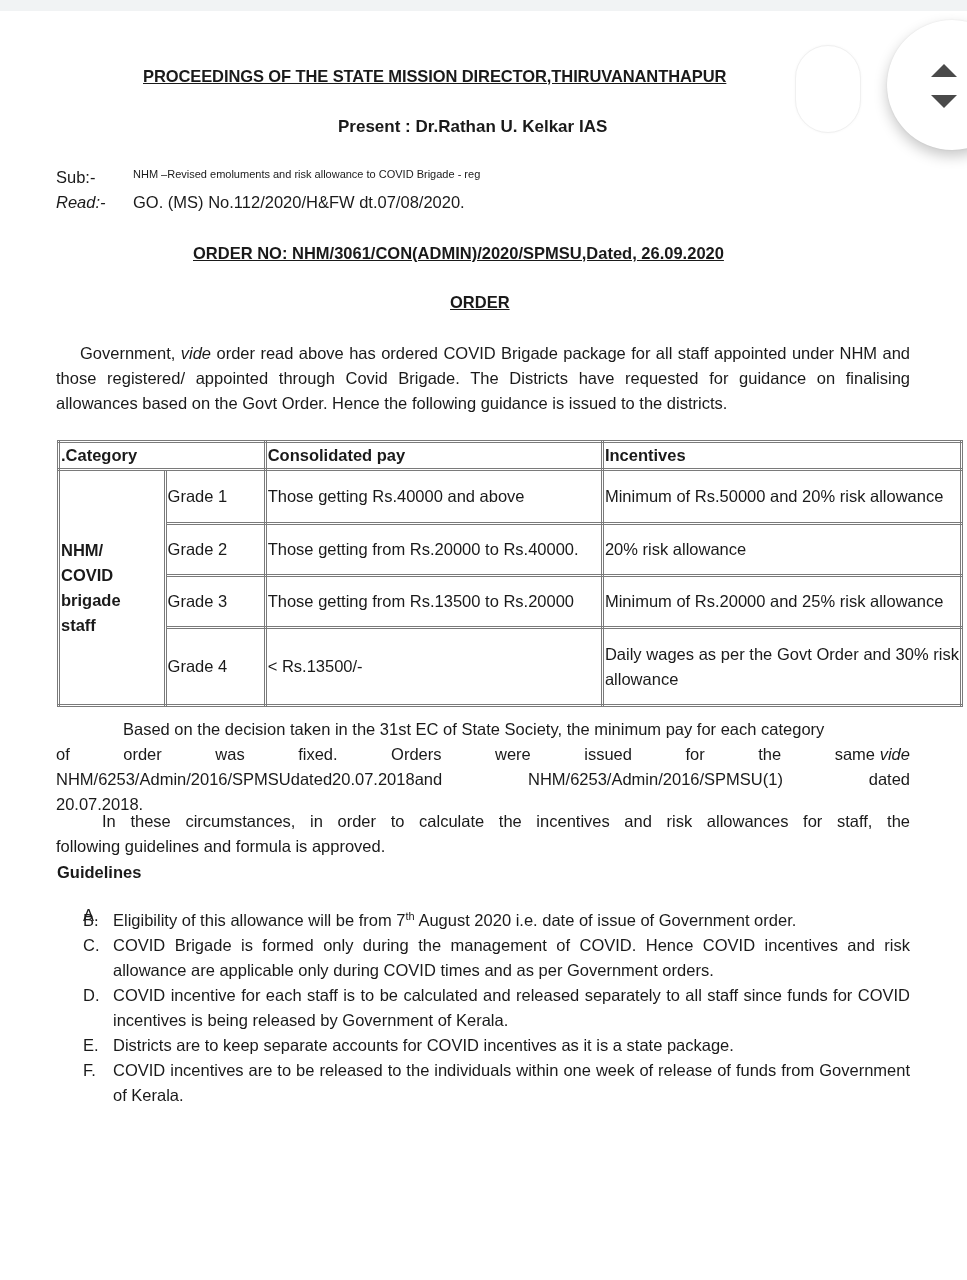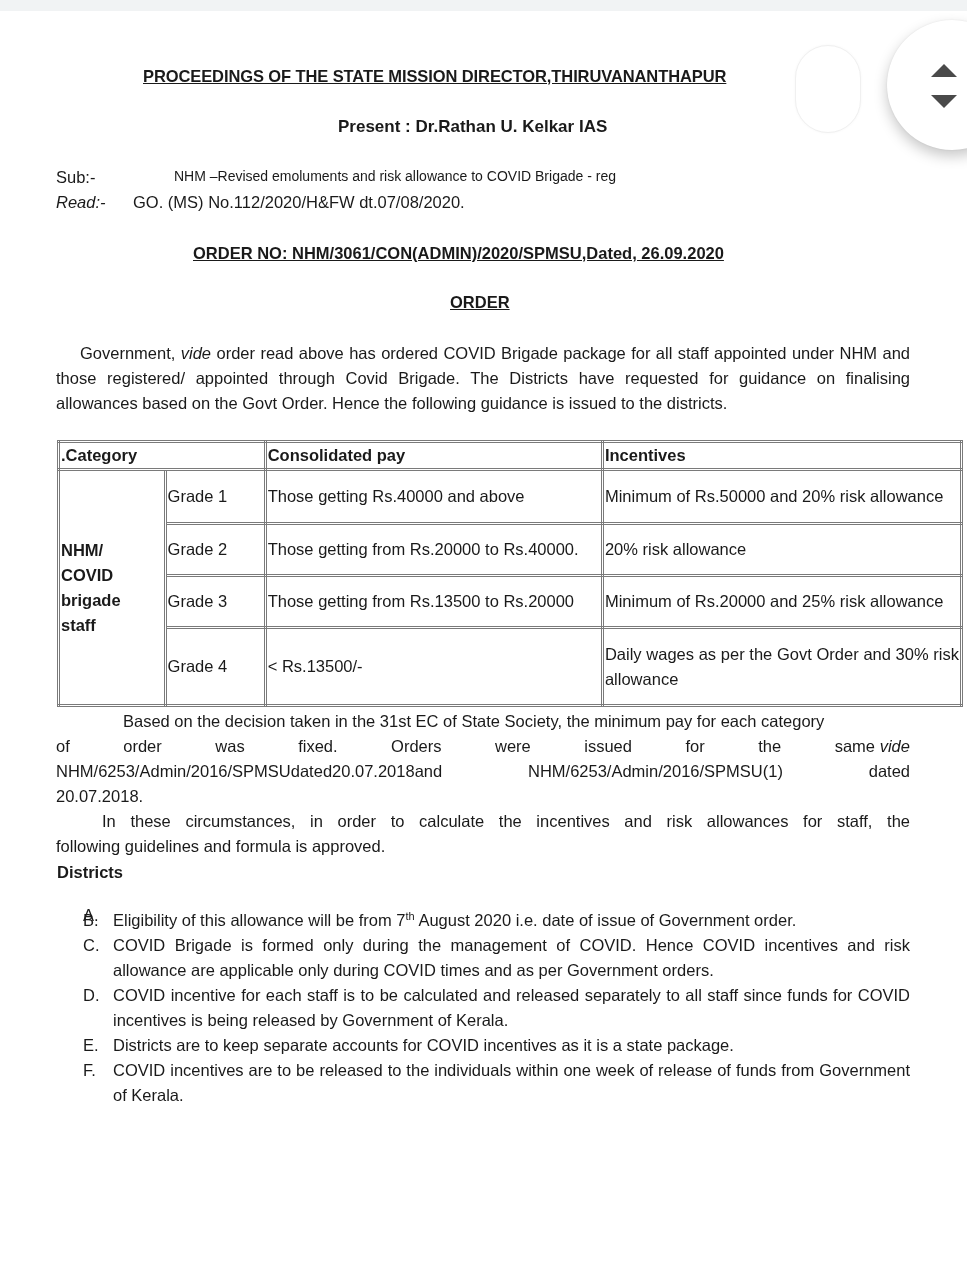--- a/index.html
+++ b/index.html
@@ -9,21 +9,21 @@
   .top-strip { position: absolute; left: 0; top: 0; width: 967px; height: 11px; background: #f1f3f4; }
 
   .page { position: absolute; left: 0; top: 11px; width: 967px; height: 1269px; background: #ffffff; }
 
   .abs { position: absolute; white-space: nowrap; }
 
   .title { left: 143px; top: 67px; font-size: 16.5px; font-weight: bold; text-decoration: underline; letter-spacing: -0.1px; }
   .present { left: 338px; top: 117px; font-size: 17px; font-weight: bold; }
 
   .sub-label { left: 56px; top: 168px; font-size: 16.5px; }
-  .sub-text { left: 133px; top: 168px; font-size: 14px; margin-left: 41px; }
+  .sub-text { left: 133px; top: 168px; font-size: 11px; }
   .read-label { left: 56px; top: 193px; font-size: 16.5px; font-style: italic; }
   .read-text { left: 133px; top: 193px; font-size: 16.5px; }
 
   .order-no { left: 193px; top: 244px; font-size: 16.5px; font-weight: bold; text-decoration: underline; }
   .order-h { left: 450px; top: 293px; font-size: 16.5px; font-weight: bold; text-decoration: underline; }
 
   .para { position: absolute; font-size: 16.5px; line-height: 25px; text-align: justify; }
   .para1 { left: 56px; top: 341px; width: 854px; text-indent: 24px; }
   .para1 .last { display: block; text-align: left; }
 
@@ -36,21 +36,21 @@
   .tbl .c3 { width: 310px; }
   .tbl .c4 { width: 330px; }
   .just { text-align: justify; text-align-last: auto; }
   .r1 td { height: 54px; }
   .r2 td { height: 52px; }
   .r3 td { height: 52px; }
   .r4 td { height: 78px; }
 
   .para2 { left: 56px; top: 709px; width: 854px; }
   .para2 .line { display: block; height: 25px; }
-  .para2 .l1 { padding-left: 67px; }
+  .para2 .l1 { padding-left: 67px; margin-top: 8px; }
   .para2 .spread { display: flex; justify-content: space-between; }
 
   .para3 { left: 56px; top: 809px; width: 854px; }
   .para3 .l1 { padding-left: 46px; display: block; text-align: justify; text-align-last: justify; }
   .guidelines-h { left: 57px; top: 863px; font-size: 16.5px; font-weight: bold; }
 
   .glist { position: absolute; left: 80px; top: 903px; width: 830px; font-size: 16.5px; line-height: 25px; list-style: none; }
   .glist li { position: relative; padding-left: 33px; text-align: justify; margin-bottom: 5px; }
   .glist li .mk { position: absolute; left: 3px; top: 0; }
   .glist li.tight { margin-bottom: 0; }
@@ -135,21 +135,21 @@
     <span>dated</span>
   </span>
   <span class="line">20.07.2018.</span>
 </div>
 
 <div class="para para3">
   <span class="l1">In these circumstances, in order to calculate the incentives and risk allowances for staff, the</span>
   <span>following guidelines and formula is approved.</span>
 </div>
 
-<div class="abs guidelines-h">Districts</div>
+<div class="abs guidelines-h">Guidelines</div>
 
 <ol class="glist">
   <li>
     <span class="mk">A.</span>
   </li>
   <li class="tight">
     <span class="mk">B.</span>
     <span>Eligibility of this allowance will be from 7</span><sup>th</sup><span> August 2020 i.e. date of issue of Government order.</span>
   </li>
   <li class="tight">

